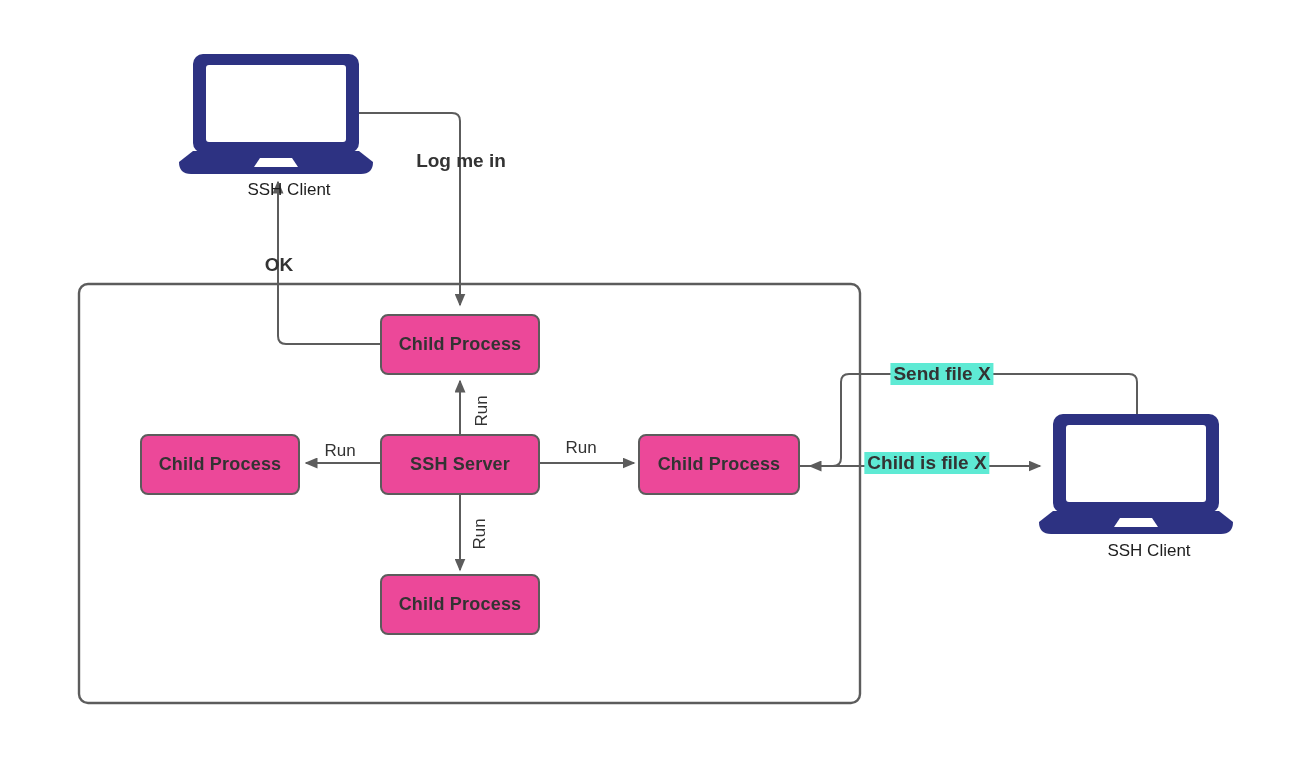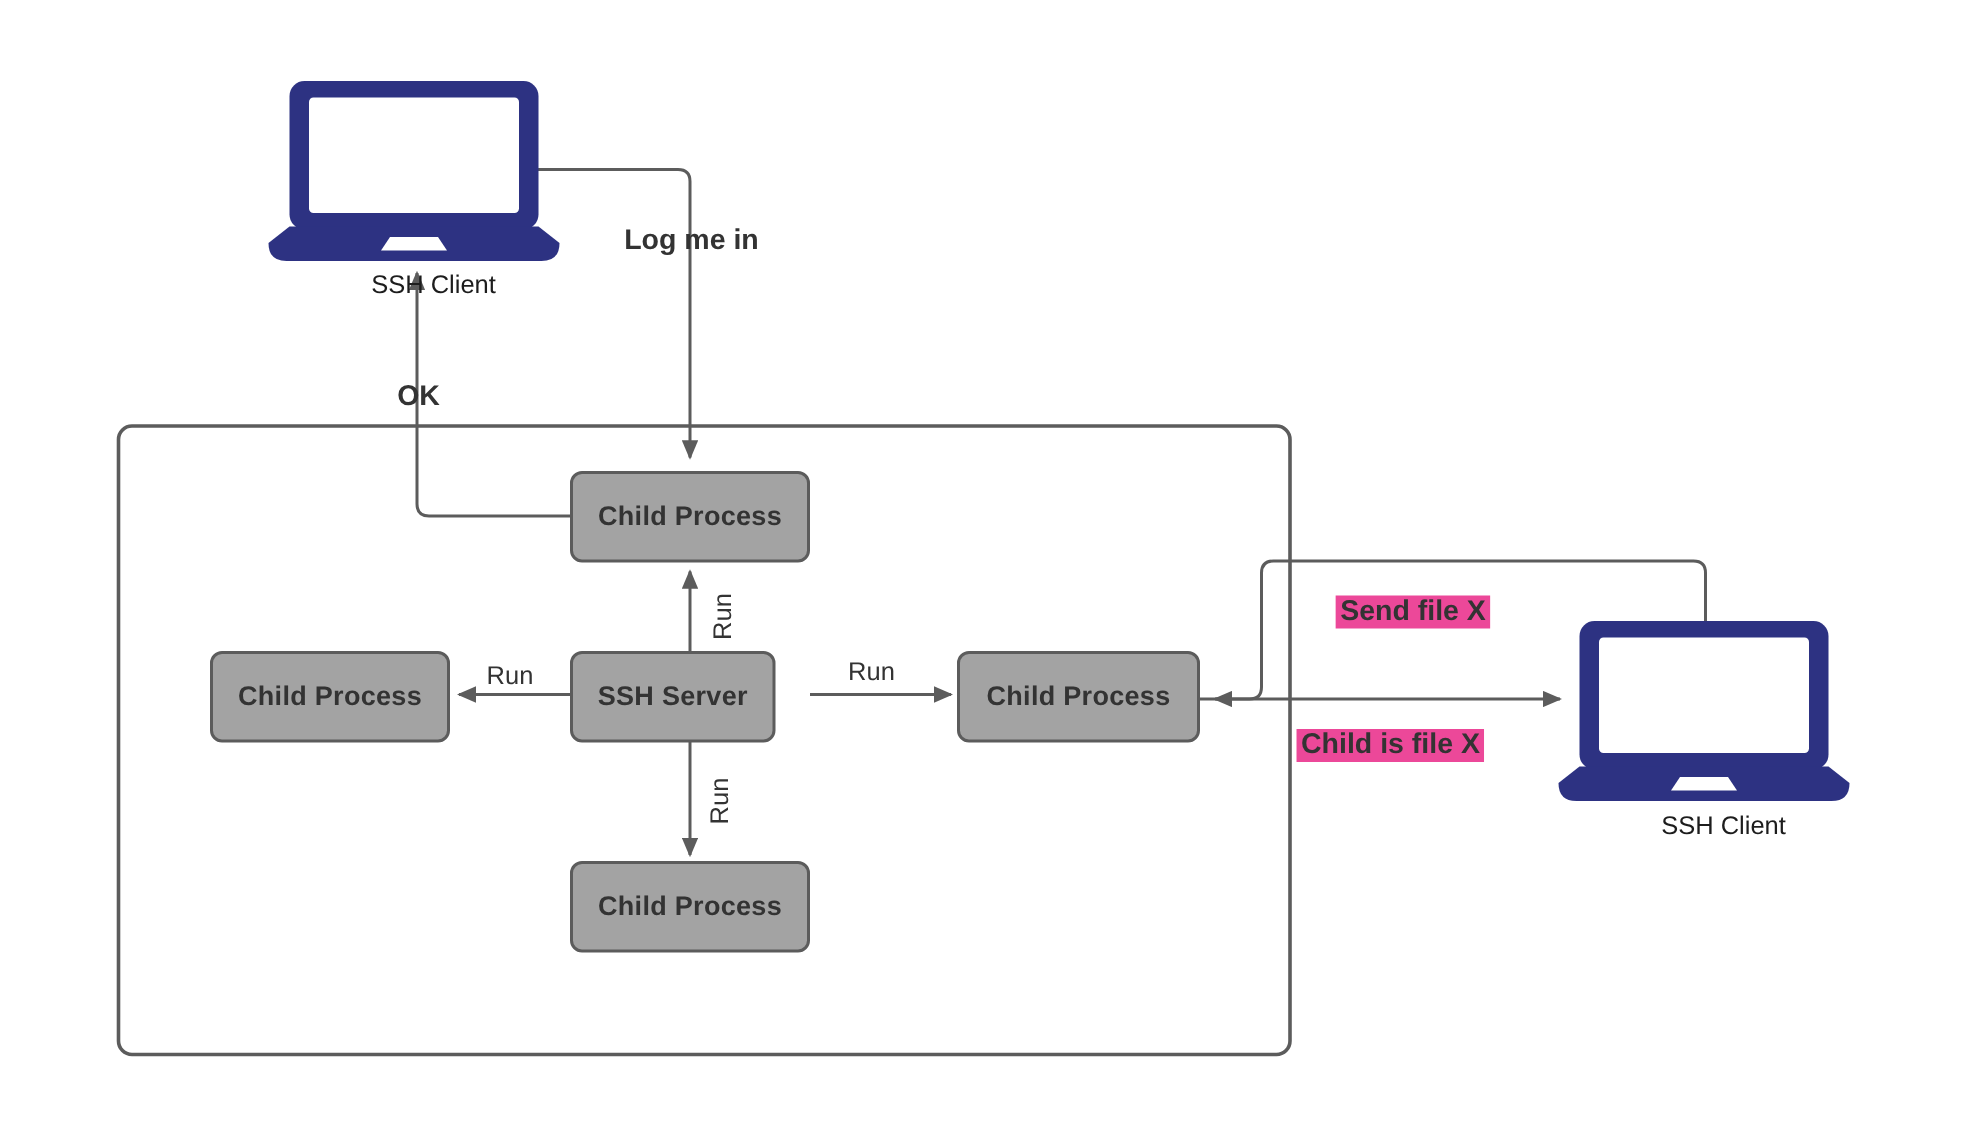--- a/index.html
+++ b/index.html
@@ -15,33 +15,33 @@
     overflow:hidden;
   }
   .stage svg{position:absolute;left:0;top:0;}
   .edge{stroke:var(--line);stroke-width:2;fill:none;}
   .boundary{stroke:var(--line);stroke-width:2.4;fill:none;}
   .arrowhead{fill:var(--line);}
   .laptop-screen{fill:var(--laptop);}
   .laptop-white{fill:#ffffff;}
 
   .node{
-    position:absolute;background:#a3a3a3;border:2px solid var(--line);
+    position:absolute;background:#ec4899;border:2px solid var(--line);
     border-radius:8px;display:flex;align-items:center;justify-content:center;
     font-weight:bold;font-size:18px;color:var(--text);box-sizing:border-box;
     letter-spacing:.2px;
   }
   .lbl{
     position:absolute;transform:translate(-50%,-50%);
     color:var(--text);white-space:nowrap;
   }
   .lbl.bold{font-weight:bold;font-size:19px;}
   .lbl.run{font-size:17px;}
   .lbl.rot{transform:translate(-50%,-50%) rotate(-90deg);}
-  .lbl.whitebg{background:#ec4899;padding:0 3px;margin-top:34px;}
+  .lbl.whitebg{background:#5eead4;padding:0 3px;}
   .lbl.node-caption{font-size:17px;color:#1d1d1d;margin-left:12px;}
 </style>
 </head>
 <body>
 
 <div class="stage">
 
   <svg width="1312" height="759" viewBox="0 0 1312 759">
     <defs>
       <marker id="arr" markerUnits="userSpaceOnUse" markerWidth="13" markerHeight="11" refX="11.5" refY="5.5" orient="auto">
@@ -65,21 +65,21 @@
     <path class="edge" marker-end="url(#arr)" d="M460,494 L460,570"></path>
     <path class="edge" marker-end="url(#arr)" d="M1137,414 L1137,382 Q1137,374 1129,374 L849,374 Q841,374 841,382 L841,458 Q841,466 833,466 L810,466"></path>
     <path class="edge" marker-end="url(#arr)" d="M800,466 L1040,466"></path>
 
     <use href="#laptop" x="179" y="54"></use>
     <use href="#laptop" x="1039" y="414"></use>
   </svg>
 
   <div class="node" style="left:380px;top:314px;width:160px;height:61px;">Child Process</div>
   <div class="node" style="left:140px;top:434px;width:160px;height:61px;">Child Process</div>
-  <div class="node" style="left:380px;top:434px;width:137px;height:61px;">SSH Server</div>
+  <div class="node" style="left:380px;top:434px;width:160px;height:61px;">SSH Server</div>
   <div class="node" style="left:638px;top:434px;width:162px;height:61px;">Child Process</div>
   <div class="node" style="left:380px;top:574px;width:160px;height:61px;">Child Process</div>
 
   <div class="lbl node-caption" style="left:277px;top:190px;">SSH Client</div>
   <div class="lbl node-caption" style="left:1137px;top:551px;">SSH Client</div>
 
   <div class="lbl bold" style="left:461px;top:161px;">Log me in</div>
   <div class="lbl bold" style="left:279px;top:265px;">OK</div>
   <div class="lbl run rot" style="left:482px;top:411px;">Run</div>
   <div class="lbl run" style="left:340px;top:451px;">Run</div>

